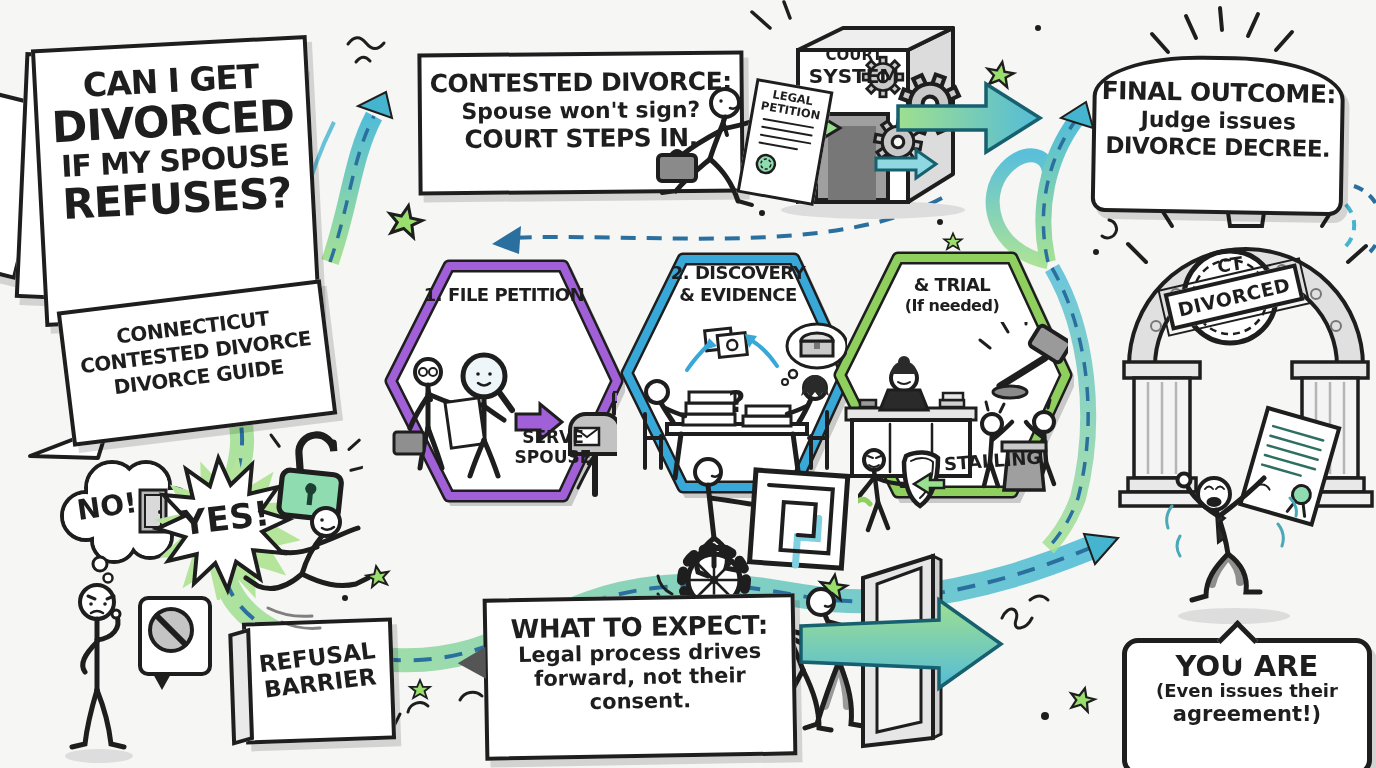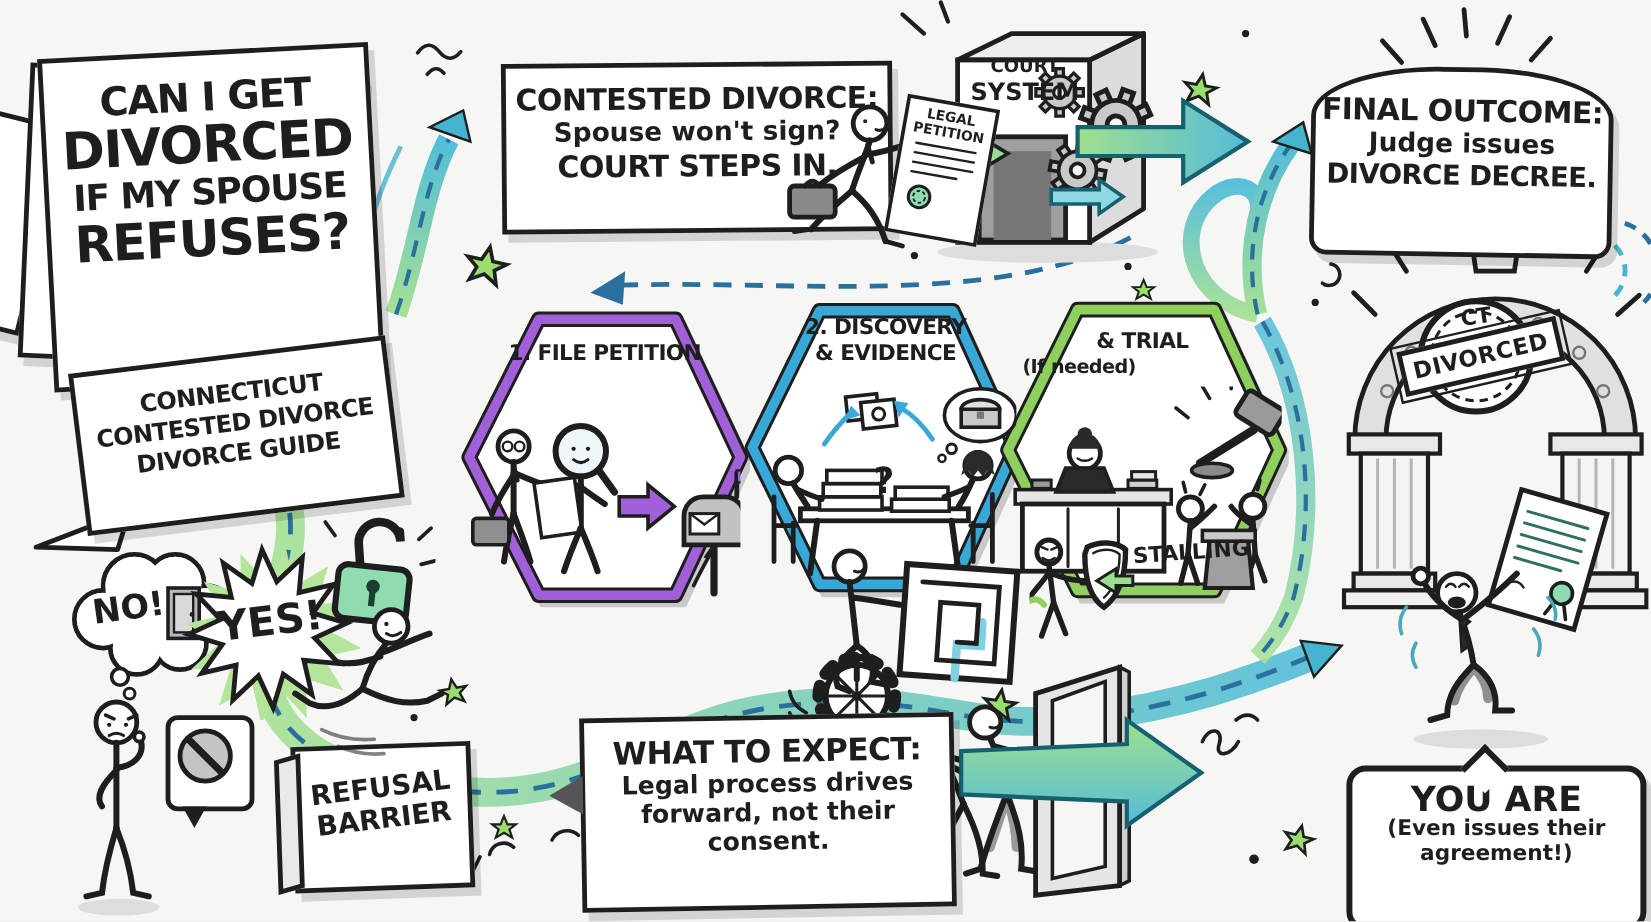--- a/index.html
+++ b/index.html
@@ -9,21 +9,21 @@
   .card{background:#fff;border:4px solid #1e1e1e;box-shadow:5px 7px 0 rgba(0,0,0,0.14);}
   .tc{text-align:center;}
   .title-line1{font-size:33px;letter-spacing:-1px;line-height:1.05;}
   .title-line2{font-size:43px;letter-spacing:-1px;line-height:1.05;}
   .title-line3{font-size:30px;letter-spacing:-1px;line-height:1.1;}
   .title-line4{font-size:42px;letter-spacing:-1px;line-height:1.05;}
   .ribbon-line{font-size:20px;letter-spacing:-0.5px;line-height:1.25;}
   .banner-big{font-size:25px;letter-spacing:-0.5px;line-height:1.2;}
   .banner-med{font-size:22px;line-height:1.2;}
   .hex-title{font-size:18px;letter-spacing:-0.5px;line-height:1.22;text-align:center;}
-  .hex-note{font-size:16px;text-align:left;}
+  .hex-note{font-size:16px;text-align:center;}
   .small-callout{font-size:17px;line-height:1.15;text-align:center;}
   .body-line{font-size:21px;line-height:1.14;}
   .fold{position:absolute;width:0;height:0;}
 </style>
 </head>
 <body>
 
 <div class="canvas">
 
   <svg class="abs" style="left:0;top:0" width="1376" height="768" viewBox="0 0 1376 768">
@@ -282,20 +282,24 @@
         <path d="M178,118 v-24 a16,16 0 0 1 16,-16 h18 a16,16 0 0 1 16,16 v24 z" fill="#c2c2c2" stroke-width="4"></path>
         <rect x="183" y="92" width="24" height="17" fill="#fff" stroke-width="2.5"></rect>
         <path d="M183,92 l12,9 12,-9" stroke-width="2"></path>
         <path d="M222,78 L222,58" stroke-width="4"></path>
         <rect x="222" y="56" width="13" height="10" fill="#a15fd8" stroke-width="2"></rect>
       </g>
       <path d="M186,152 C192,140 196,132 201,124" stroke-width="3"></path>
       <path d="M196,128 l5,-7 l2,9" stroke-width="2.5"></path>
     </g>
   </svg>
+  <div class="abs small-callout" style="left:498px;top:428px;width:110px;z-index:3">
+    <div>SERVE</div>
+    <div>SPOUSE</div>
+  </div>
 
   <svg class="abs" style="left:620px;top:250px;z-index:1" width="234" height="248" viewBox="0 0 234 248">
     <polygon points="68,15 179,15 231,129 179,243 68,243 12,129" fill="none" stroke="#c9c9c9" stroke-width="10"></polygon>
     <polygon points="63,9 174,9 226,123 174,237 63,237 7,123" fill="#fff" stroke="#1e1e1e" stroke-width="13" stroke-linejoin="round"></polygon>
     <polygon points="63,9 174,9 226,123 174,237 63,237 7,123" fill="none" stroke="#38a8d8" stroke-width="8" stroke-linejoin="round"></polygon>
   </svg>
   <div class="abs hex-title" style="left:648px;top:262px;width:180px;z-index:2">
     <div>2. DISCOVERY</div>
     <div>&amp; EVIDENCE</div>
   </div>
@@ -646,16 +650,16 @@
       <path d="M78,152 C64,166 56,178 56,194 l-14,4" stroke-width="5"></path>
       <path d="M78,152 C92,162 98,174 96,190 l14,0" stroke-width="5"></path>
       <path d="M22,104 q-8,10 -4,22 M30,134 q-6,10 0,20 M128,122 q8,10 4,22 M140,96 q8,8 6,18" stroke="#4aa8b8" stroke-width="3"></path>
     </g>
   </svg>
 
   <div class="abs tc" style="left:1122px;top:638px;width:240px;height:120px;background:#fff;border:5px solid #1e1e1e;border-radius:16px;padding-top:8px;z-index:3;box-shadow:5px 7px 0 rgba(0,0,0,0.14)">
     <div class="fold" style="left:96px;top:-17px;width:24px;height:24px;background:#fff;border-top:5px solid #1e1e1e;border-left:5px solid #1e1e1e;transform:rotate(45deg)"></div>
     <div style="font-size:29px;line-height:1.05">YOU ARE</div>
     <div style="font-size:18px;line-height:1.15">(Even issues their</div>
-    <div style="font-size:18px;line-height:1.15">agreement!)</div>
+    <div style="font-size:21px;line-height:1.15">agreement!)</div>
   </div>
 
 </div>
 
 </body></html>

